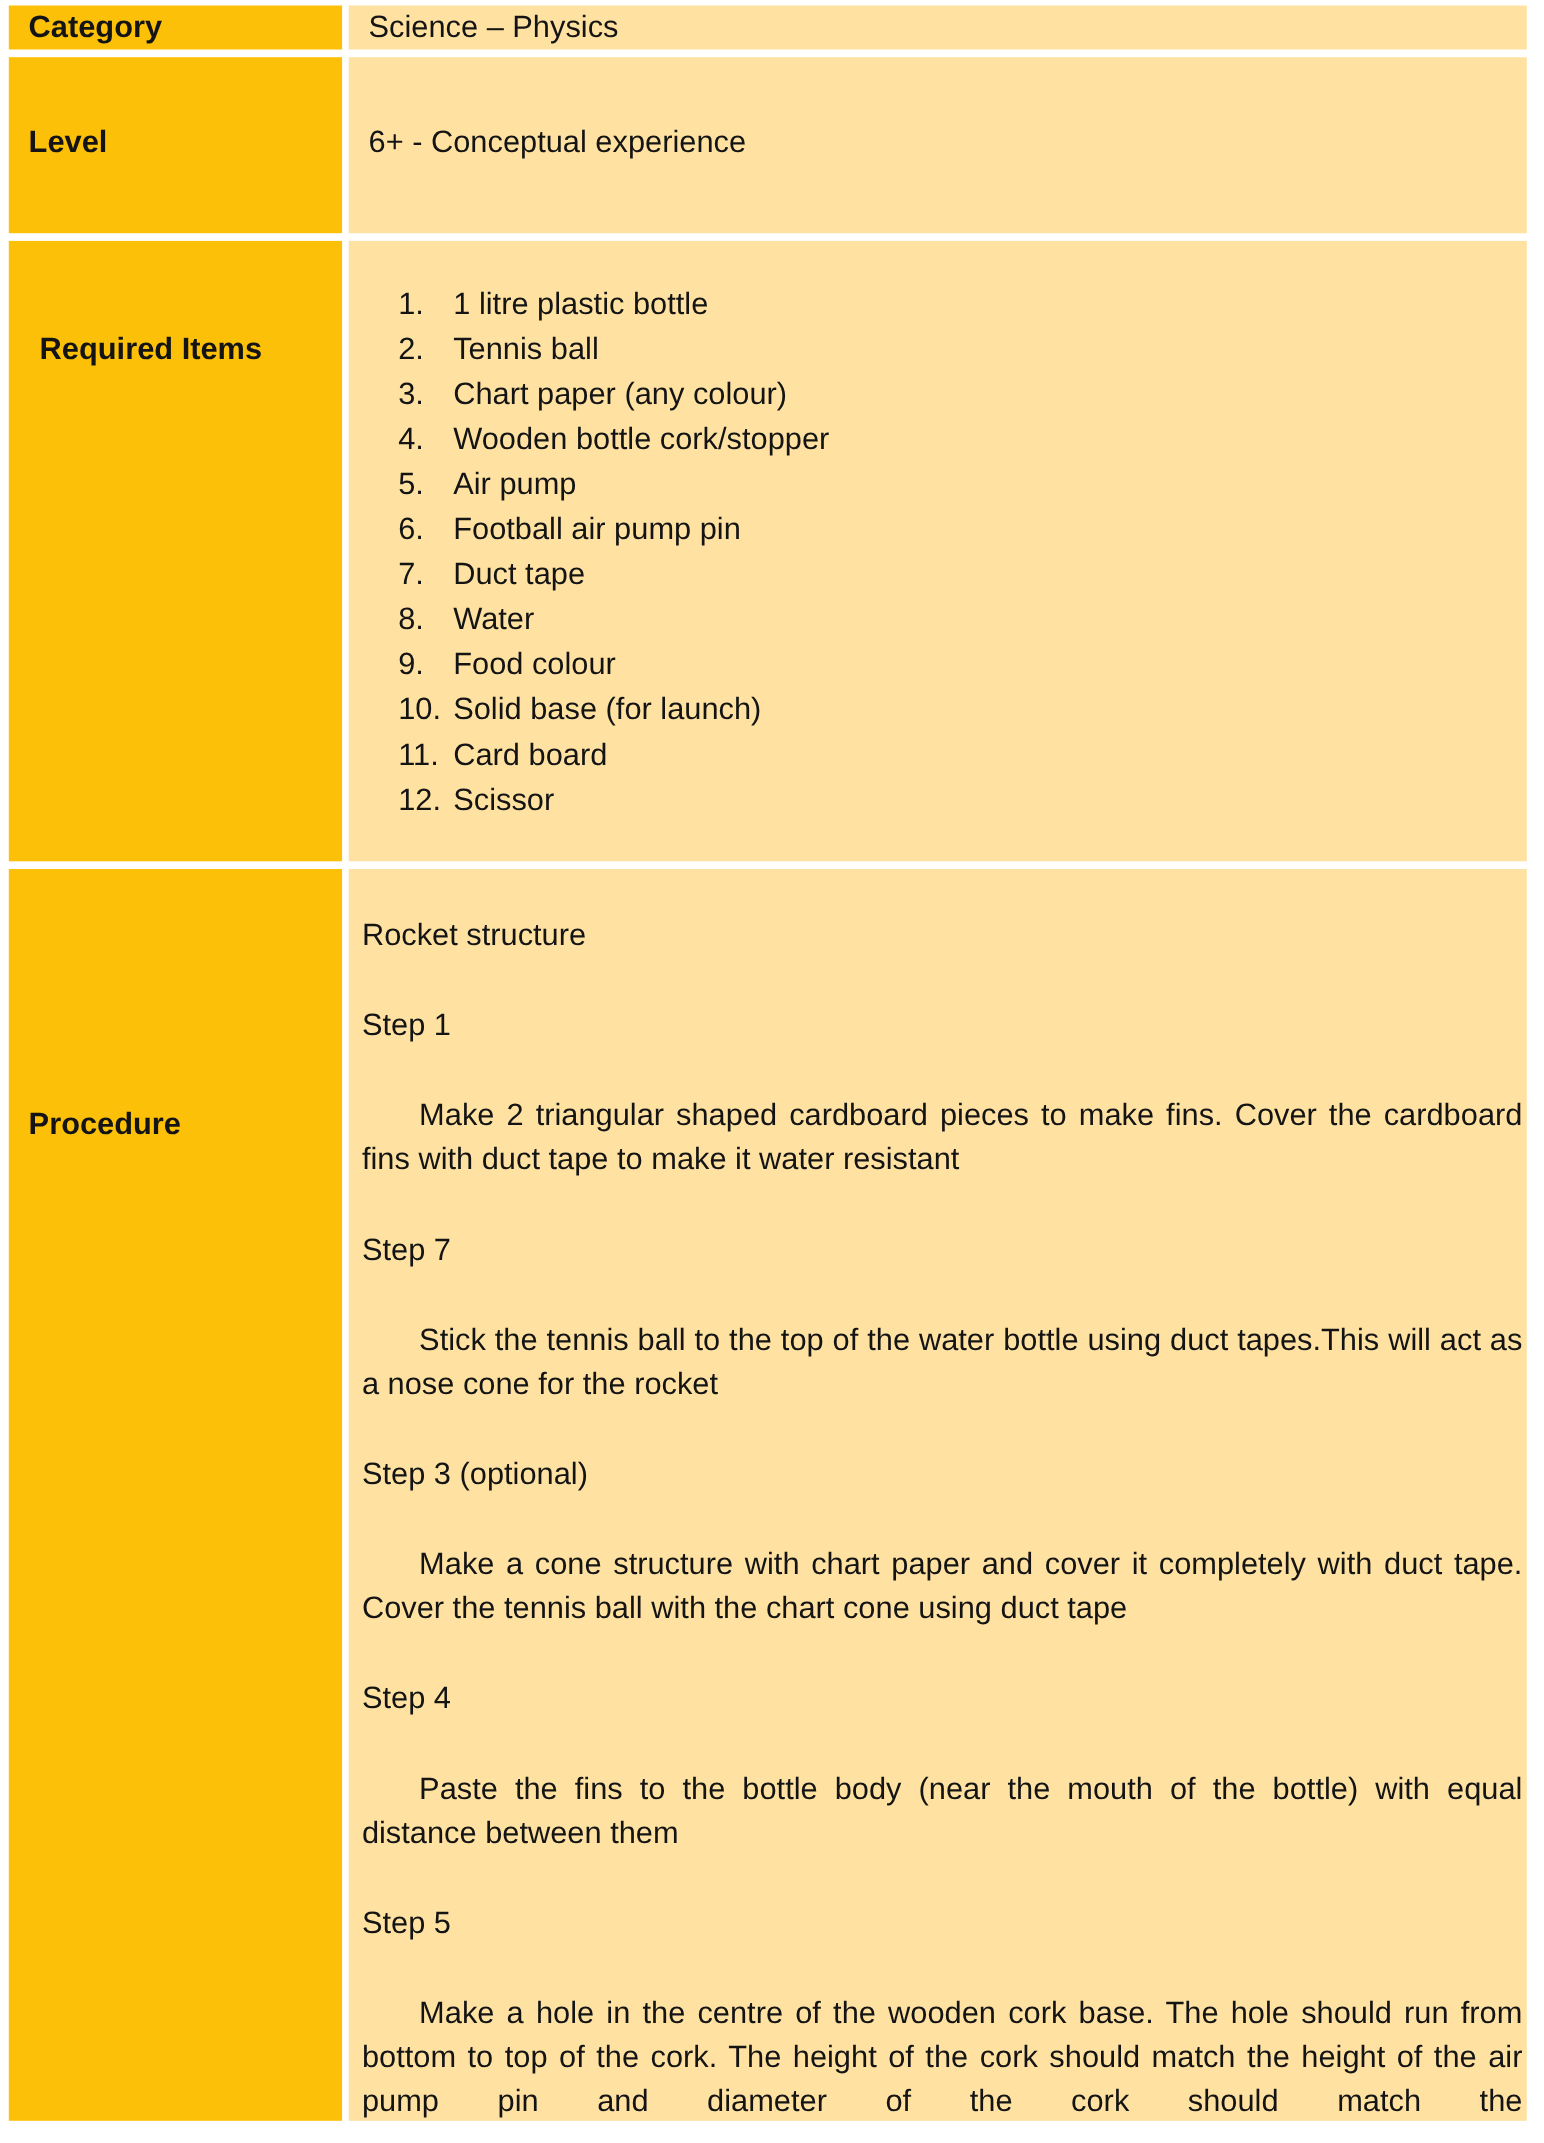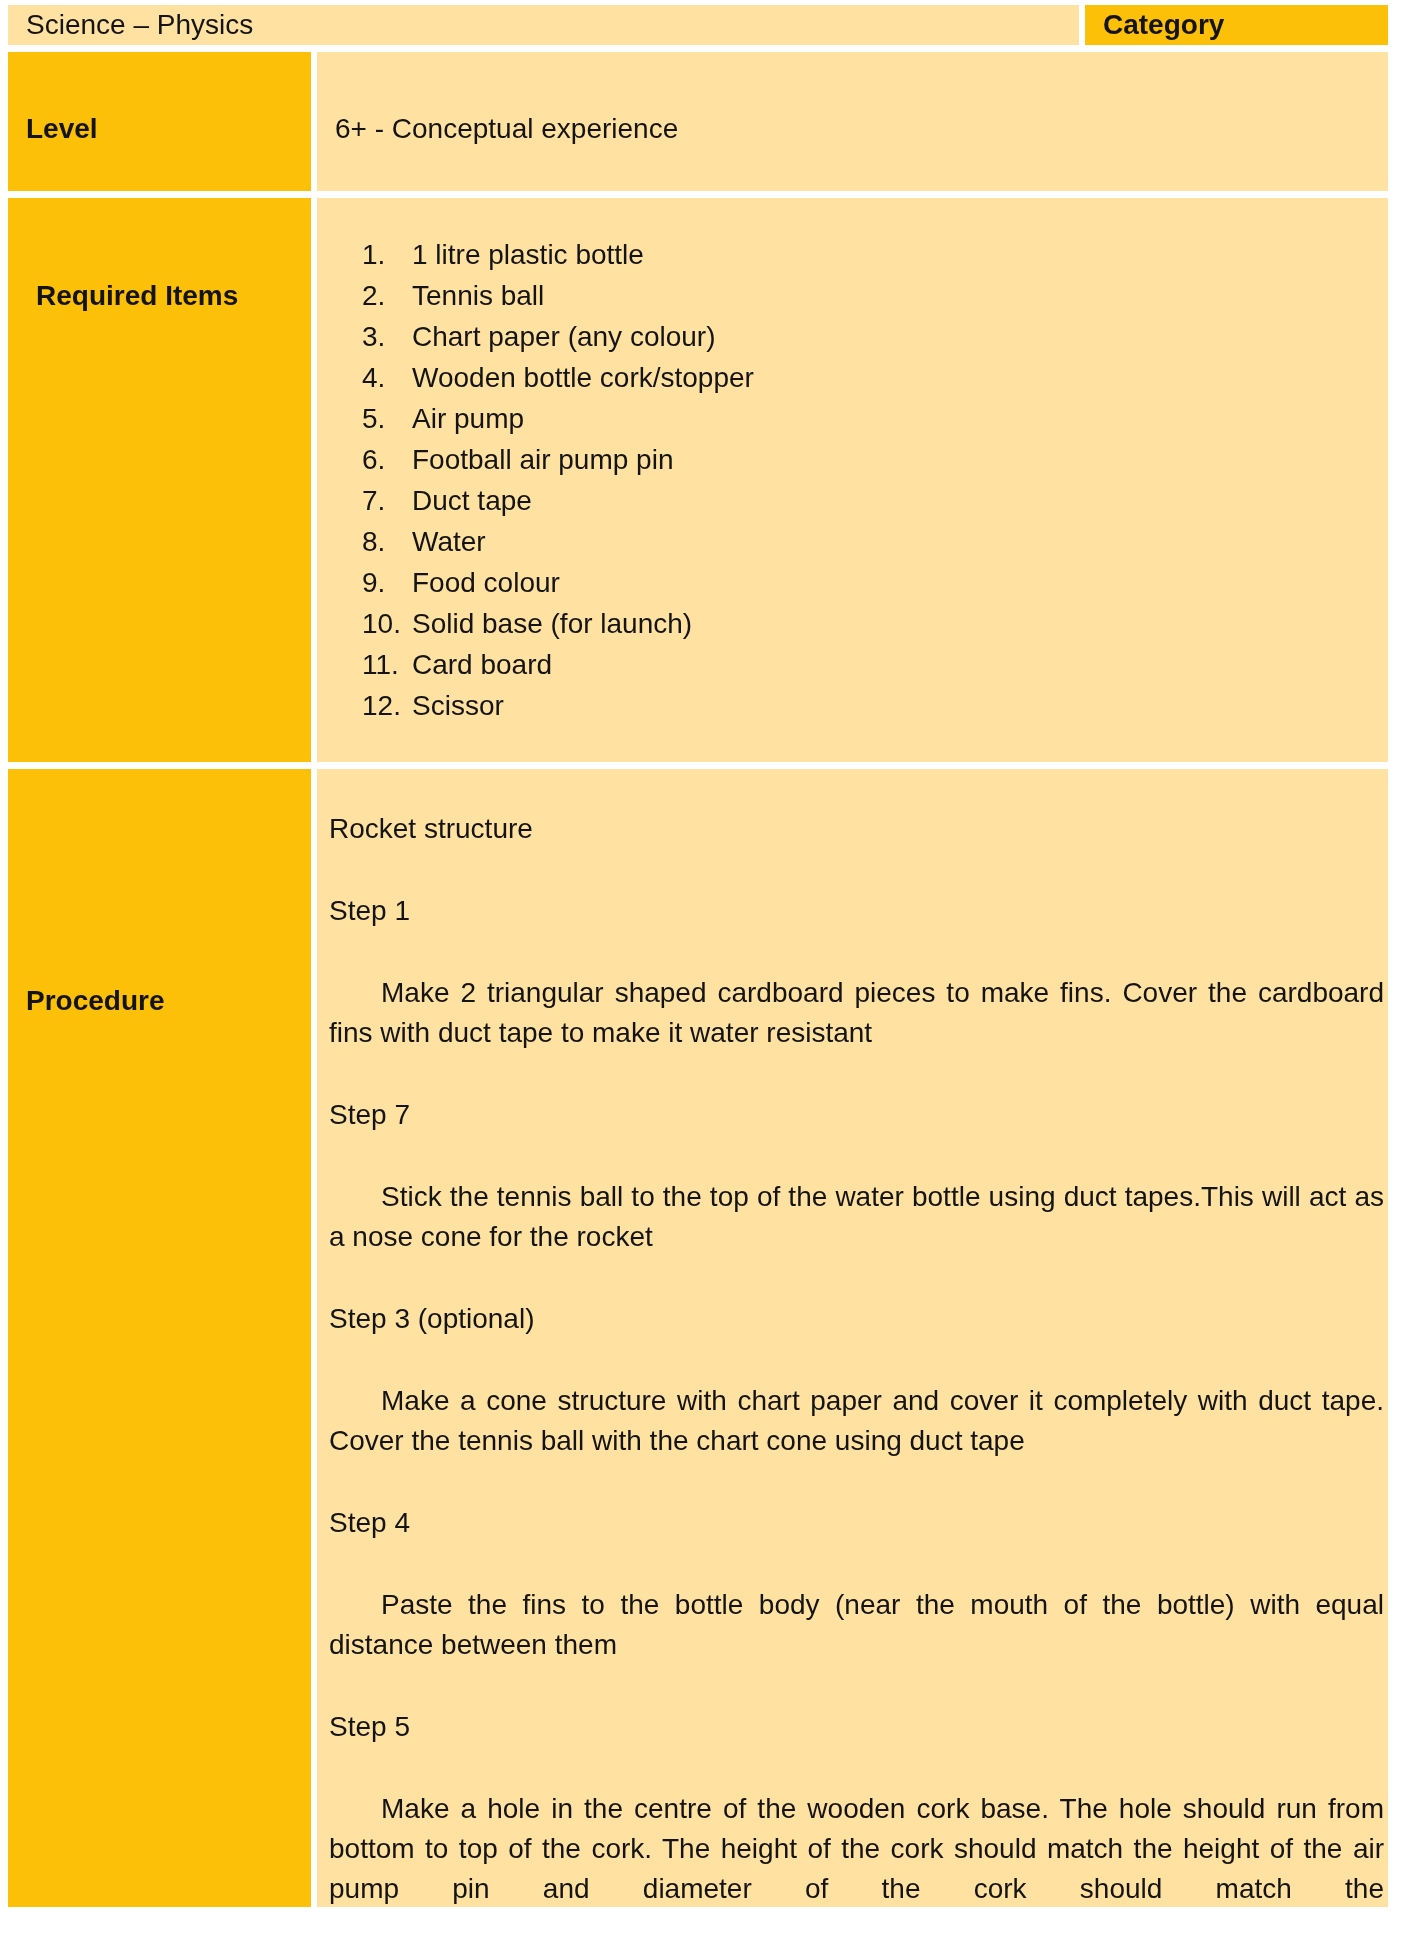--- a/index.html
+++ b/index.html
@@ -15,21 +15,21 @@
     font-family:"Liberation Sans", sans-serif;
     color:var(--text);
     overflow:hidden;
   }
   .tbl{
     position:absolute;left:8px;top:5px;width:1380px;height:1923px;
     display:flex;flex-direction:column;gap:7px;
   }
   .row{display:flex;gap:6px;flex:none;}
   .row1{height:40px}
-  .row2{height:139px}
+  .row2{height:160px}
   .row3{height:564px}
   .row4{height:1138px}
   .cell{box-sizing:border-box;font-size:28px;line-height:40px;}
   .left{width:303px;flex:none;background:var(--gold);}
   .right{flex:1;background:var(--cream);}
   .label{font-weight:bold;}
   .row1 .left{display:flex;align-items:center;padding-left:18px;}
   .row1 .right{display:flex;align-items:center;padding-left:18px;}
   .row2 .left{padding:57px 0 0 18px;}
   .row2 .right{padding:57px 8px 0 18px;}
@@ -45,25 +45,25 @@
   .proc-heading:first-child{margin-top:0;}
   .proc-body{margin:42px 0 0 0;line-height:40px;text-align:justify;text-indent:52px;}
   .proc-body.justify-all{text-align-last:justify;}
 </style>
 </head>
 <body>
 
 <div class="tbl">
 
   <div class="row row1">
+    <div class="cell left">
+      <span class="label">Category</span>
+    </div>
     <div class="cell right">
       <span>Science – Physics</span>
-    </div>
-    <div class="cell left">
-      <span class="label">Category</span>
     </div>
   </div>
 
   <div class="row row2">
     <div class="cell left">
       <span class="label">Level</span>
     </div>
     <div class="cell right">
       <div class="level-line">6+ - Conceptual experience</div>
     </div>

